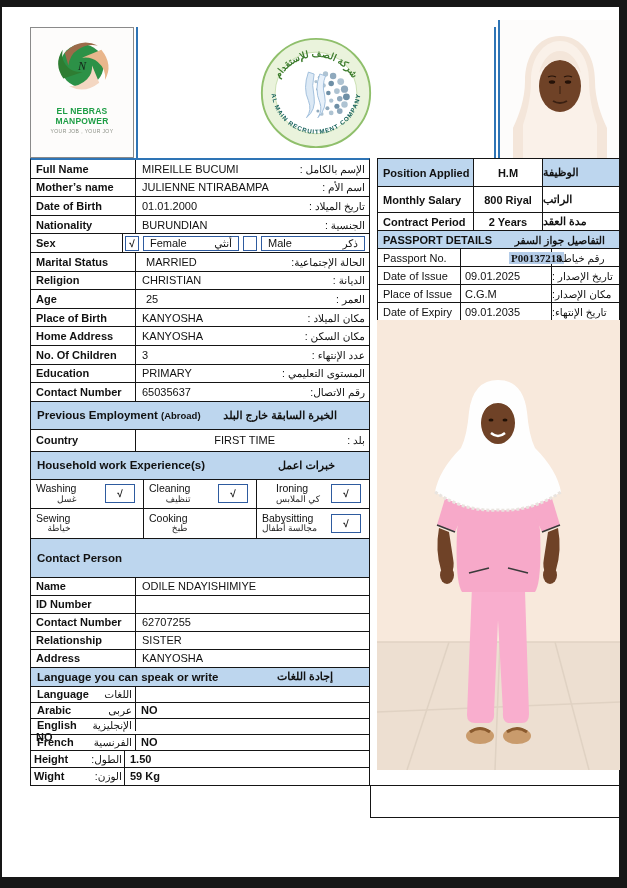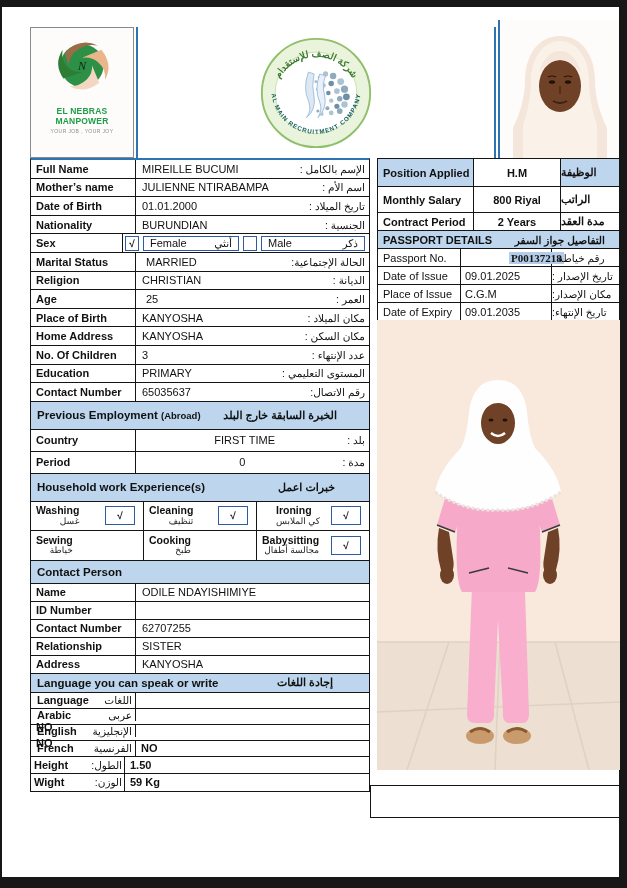--- a/index.html
+++ b/index.html
@@ -43,38 +43,38 @@
   .ckk{width:14px;justify-content:center;font-weight:bold;font-size:10px;}
   .swide{padding:0 6px;justify-content:space-between;gap:14px;}
   .swide.f{width:96px;} .swide.m{width:104px;}
   
   .skgrid{display:grid;grid-template-columns:113px 113px 1fr;}
   .skcell{height:29px;box-sizing:border-box;border-right:1px solid #151515;border-bottom:1px solid #151515;
           display:flex;align-items:center;justify-content:space-between;padding:0 8px 0 5px;}
   .skcell.last{border-right:none;}
   .skcell.bot{border-bottom:none;}
   .sktxt{display:flex;flex-direction:column;line-height:1.05;}
-  .sken{font-weight:bold;font-size:10.5px;}
+  .sken{font-weight:normal;font-size:10.5px;}
   .skar{font-size:9px;color:#222;}
   .ckbox{width:30px;height:19px;border:1.5px solid #2E5B9F;display:flex;align-items:center;
          justify-content:center;font-weight:bold;font-size:10px;box-sizing:border-box;background:#fff;}
   
   .lang-label{width:105px;box-sizing:border-box;border-right:1px solid #151515;display:flex;
               align-items:center;justify-content:space-between;padding:0 3px 0 6px;}
   .phys-label{width:94px;box-sizing:border-box;border-right:1px solid #151515;display:flex;
               align-items:center;justify-content:space-between;padding:0 2px 0 3px;font-weight:bold;}
   .vleft{flex:1;display:flex;align-items:center;padding-left:5px;font-weight:bold;}
 
   
   .right-col{position:absolute;left:377px;top:158px;width:243px;box-sizing:border-box;
              border:1px solid #151515;font-size:11px;}
   .rrow{display:flex;align-items:stretch;border-bottom:1px solid #151515;box-sizing:border-box;}
   .rrow.hblue{background:#BDD6EE;}
   .rlabel{width:95px;display:flex;align-items:center;padding-left:5px;font-weight:bold;box-sizing:border-box;}
-  .rval{width:88px;box-sizing:border-box;border-left:1px solid #151515;border-right:1px solid #151515;
+  .rval{width:70px;box-sizing:border-box;border-left:1px solid #151515;border-right:1px solid #151515;
         display:flex;align-items:center;justify-content:center;font-weight:bold;background:#fff;}
   .rar{flex:1;display:flex;align-items:center;justify-content:flex-end;padding-right:6px;font-weight:bold;}
   .psec{background:#BDD6EE;display:flex;align-items:center;justify-content:space-between;
         border-bottom:1px solid #151515;height:18px;padding:0 14px 0 5px;font-weight:bold;box-sizing:border-box;}
   .prrow{display:flex;align-items:stretch;border-bottom:1px solid #151515;height:18px;box-sizing:border-box;}
   .prrow.lastp{border-bottom:none;}
   .prlabel{width:82px;display:flex;align-items:center;padding-left:5px;box-sizing:border-box;}
   .prval{width:92px;box-sizing:border-box;border-left:1px solid #151515;border-right:1px solid #151515;
          display:flex;align-items:center;padding-left:4px;}
   .prar{flex:1;display:flex;align-items:center;justify-content:flex-end;padding-right:5px;font-size:10.5px;}
@@ -281,27 +281,20 @@
       </span>
       <span class="ar" dir="rtl" style="padding-right:26px;">الخبرة السابقة خارج البلد</span>
     </div>
     <div class="lrow" style="height:22px;">
       <div class="cl">Country</div>
       <div class="cv">
           <span class="val center-val">FIRST TIME</span>
         <span class="ar" dir="rtl">بلد :</span>
         </div>
     </div>
-    <div class="lrow" style="height:22px;">
-      <div class="cl">Period</div>
-      <div class="cv">
-          <span class="val center-val">0</span>
-        <span class="ar" dir="rtl">مدة :</span>
-        </div>
-    </div>
 
     <div class="sec-h" style="height:28px;">
       <span>Household work Experience(s)</span>
       <span class="ar" dir="rtl" style="padding-right:28px;">خبرات اعمل</span>
     </div>
     <div class="skgrid">
       <div class="skcell">
         <div class="sktxt">
             <span class="sken">Washing</span>
           <span class="skar" dir="rtl">غسل</span>
@@ -338,21 +331,21 @@
       </div>
       <div class="skcell last bot">
         <div class="sktxt">
             <span class="sken">Babysitting</span>
           <span class="skar" dir="rtl">مجالسة أطفال</span>
           </div>
         <span class="ckbox">√</span>
       </div>
     </div>
 
-    <div class="sec-h" style="height:24px;border-top:1px solid #151515;">
+    <div class="sec-h" style="height:40px;border-top:1px solid #151515;">
       <span>Contact Person</span>
     </div>
     <div class="lrow" style="height:18px;">
       <div class="cl">Name</div>
       <div class="cv">
           <span class="val">ODILE NDAYISHIMIYE</span>
         </div>
     </div>
     <div class="lrow" style="height:18px;">
       <div class="cl">ID Number</div>
@@ -383,21 +376,21 @@
       <span>Language you can speak or write</span>
       <span class="ar" dir="rtl" style="padding-right:30px;">إجادة اللغات</span>
     </div>
     <div class="lrow" style="height:16px;">
       <div class="lang-label">
           <span style="font-weight:bold;">Language</span>
         <span class="arr" dir="rtl">اللغات</span>
         </div>
       <div class="vleft"></div>
     </div>
-    <div class="lrow" style="height:16px;flex-direction:column;">
+    <div class="lrow" style="height:16px;">
       <div class="lang-label">
           <span style="font-weight:bold;">Arabic</span>
         <span class="arr" dir="rtl">عربى</span>
         </div>
       <div class="vleft">NO</div>
     </div>
     <div class="lrow" style="height:16px;flex-direction:column;">
       <div class="lang-label">
           <span style="font-weight:bold;">English</span>
         <span class="arr" dir="rtl">الإنجليزية</span>

